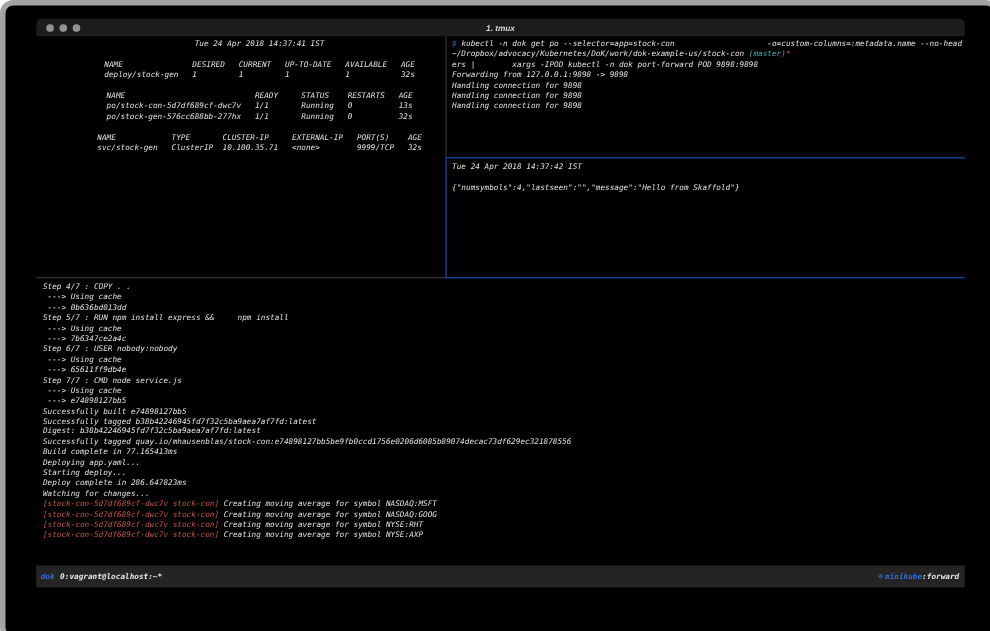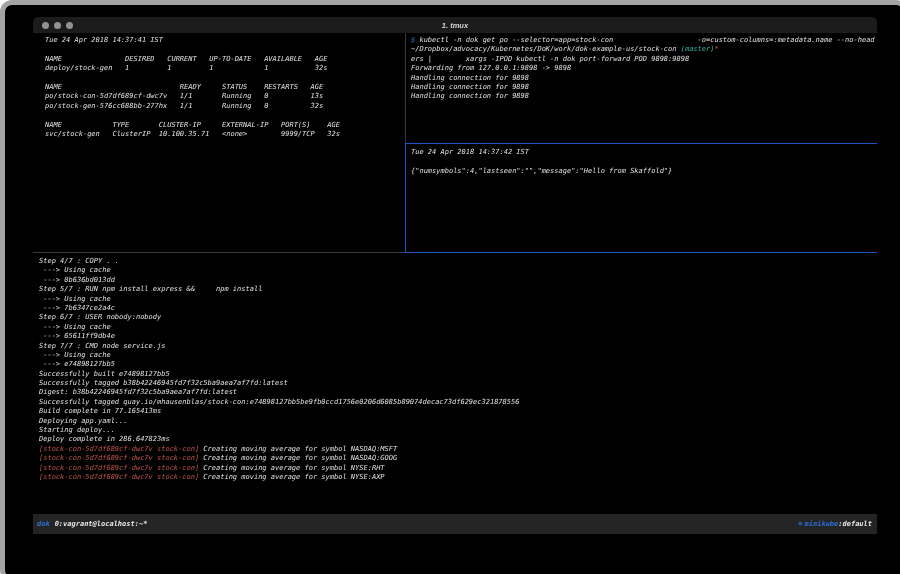--- a/index.html
+++ b/index.html
@@ -6,21 +6,21 @@
   .frame{position:relative;width:898px;height:572px;background:#000;border:5px solid #a3a3a3;border-radius:12px;overflow:hidden;font-family:"DejaVu Sans Mono",monospace;font-style:italic;}
   .titlebar{position:absolute;left:28px;top:12px;width:844px;height:16px;background:#1c1c1c;border-radius:5px 5px 0 0;display:flex;align-items:center;}
   .lights{display:flex;gap:5px;margin-left:9px;}
   .light{width:7px;height:7px;border-radius:50%;background:#929292;display:inline-block;}
   .wtitle{position:absolute;left:0;right:0;text-align:center;font-family:"Liberation Sans",sans-serif;font-size:7.5px;font-weight:600;color:#d6d6d6;}
   .pane{position:absolute;color:#e2e2e2;font-size:7px;}
   .tl{white-space:pre;height:9.4px;line-height:9.4px;}
   .c-blue{color:#3b6fd4;}
   .c-cyan{color:#3aafa9;}
   .c-red{color:#c0544c;}
-  .pane-tl{left:40px;top:31px;width:364px;height:214px;}
+  .pane-tl{left:49px;top:31px;width:364px;height:214px;text-align:center;}
   .pane-tr{left:406px;top:31px;width:464px;height:104px;}
   .pane-mr{left:406px;top:143px;width:464px;height:100px;}
   .pane-b{left:34px;top:252px;width:836px;height:254px;}
   .div-v-top{position:absolute;left:400px;top:28px;width:1px;height:110px;background:#3a3a3a;}
   .div-v-bot{position:absolute;left:400px;top:138px;width:1px;height:110px;background:#1a54c6;}
   .div-h-mid{position:absolute;left:401px;top:138px;width:471px;height:1px;background:#1a54c6;}
   .div-h-left{position:absolute;left:28px;top:247px;width:372px;height:1px;background:#3a3a3a;}
   .div-h-right{position:absolute;left:400px;top:247px;width:472px;height:1px;background:#1a54c6;}
   .statusbar{position:absolute;left:28px;top:509px;width:844px;height:20px;background:#242424;display:flex;align-items:center;font-size:7px;font-weight:bold;color:#e8e8e8;padding:0;box-sizing:border-box;}
   .sb-sess{color:#2e6fd8;margin-left:4px;}
@@ -85,35 +85,36 @@
       <div class="tl"> ---&gt; Using cache</div>
       <div class="tl"> ---&gt; e74898127bb5</div>
       <div class="tl">Successfully built e74898127bb5</div>
       <div class="tl">Successfully tagged b38b42246945fd7f32c5ba9aea7af7fd:latest</div>
       <div class="tl">Digest: b38b42246945fd7f32c5ba9aea7af7fd:latest</div>
       <div class="tl">Successfully tagged quay.io/mhausenblas/stock-con:e74898127bb5be9fb0ccd1756e0206d6085b89074decac73df629ec321878556</div>
       <div class="tl">Build complete in 77.165413ms</div>
       <div class="tl">Deploying app.yaml...</div>
       <div class="tl">Starting deploy...</div>
       <div class="tl">Deploy complete in 286.647823ms</div>
+      <div class="tl">Watching for changes...</div>
       <div class="tl"><span class="c-red">[stock-con-5d7df689cf-dwc7v stock-con]</span><span> Creating moving average for symbol NASDAQ:MSFT</span></div>
       <div class="tl"><span class="c-red">[stock-con-5d7df689cf-dwc7v stock-con]</span><span> Creating moving average for symbol NASDAQ:GOOG</span></div>
       <div class="tl"><span class="c-red">[stock-con-5d7df689cf-dwc7v stock-con]</span><span> Creating moving average for symbol NYSE:RHT</span></div>
       <div class="tl"><span class="c-red">[stock-con-5d7df689cf-dwc7v stock-con]</span><span> Creating moving average for symbol NYSE:AXP</span></div>
     </div>
 
   <div class="div-v-top"></div>
   <div class="div-v-bot"></div>
   <div class="div-h-mid"></div>
   <div class="div-h-left"></div>
   <div class="div-h-right"></div>
 
   <div class="statusbar">
     <span class="sb-sess">dok</span>
     <span class="sb-win">0:vagrant@localhost:~*</span>
     <span class="sb-right">
       <span class="sb-kicon">☸</span>
       <span class="sb-kctx">minikube</span>
-      <span class="sb-kns">:default</span>
+      <span class="sb-kns">:forward</span>
     </span>
   </div>
 
 </div>
 
 </body></html>

